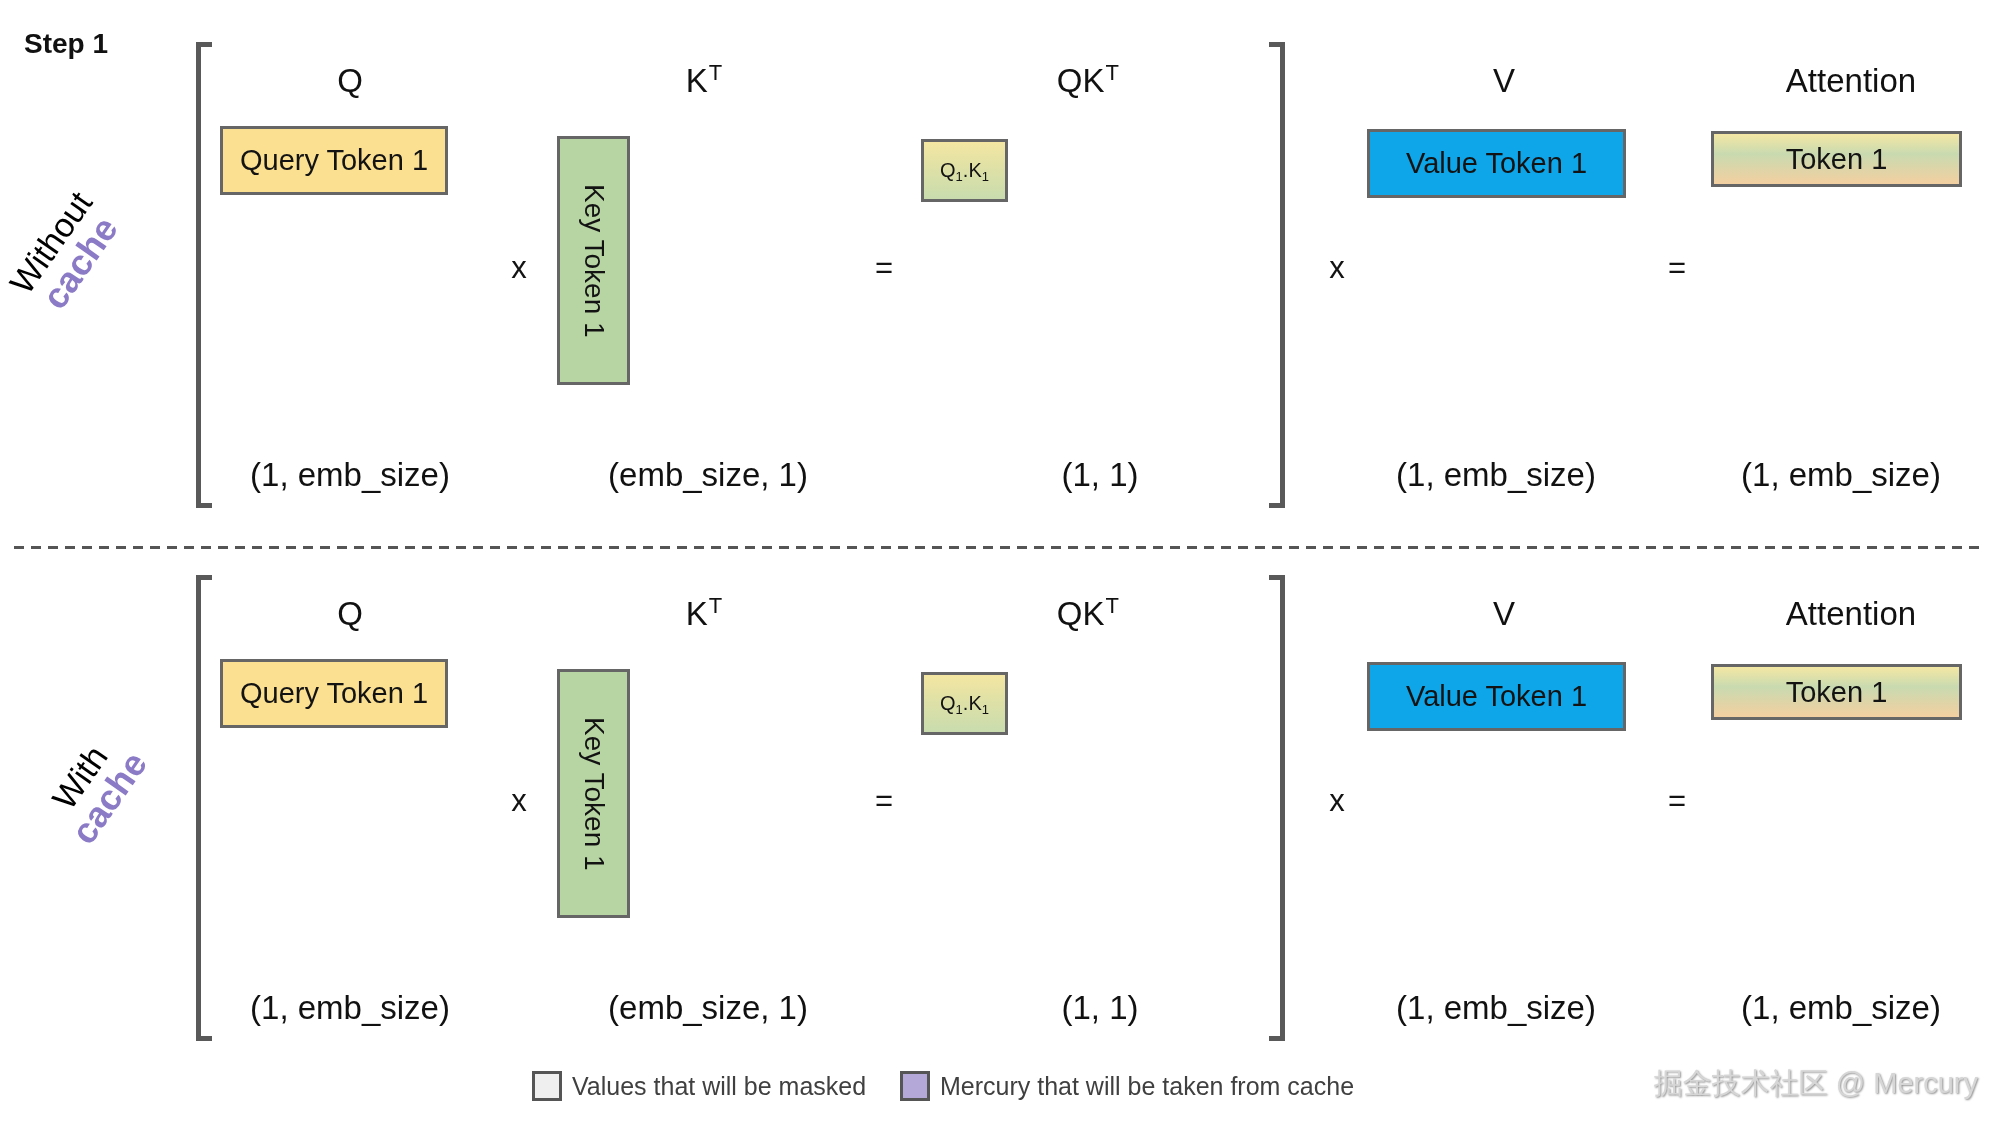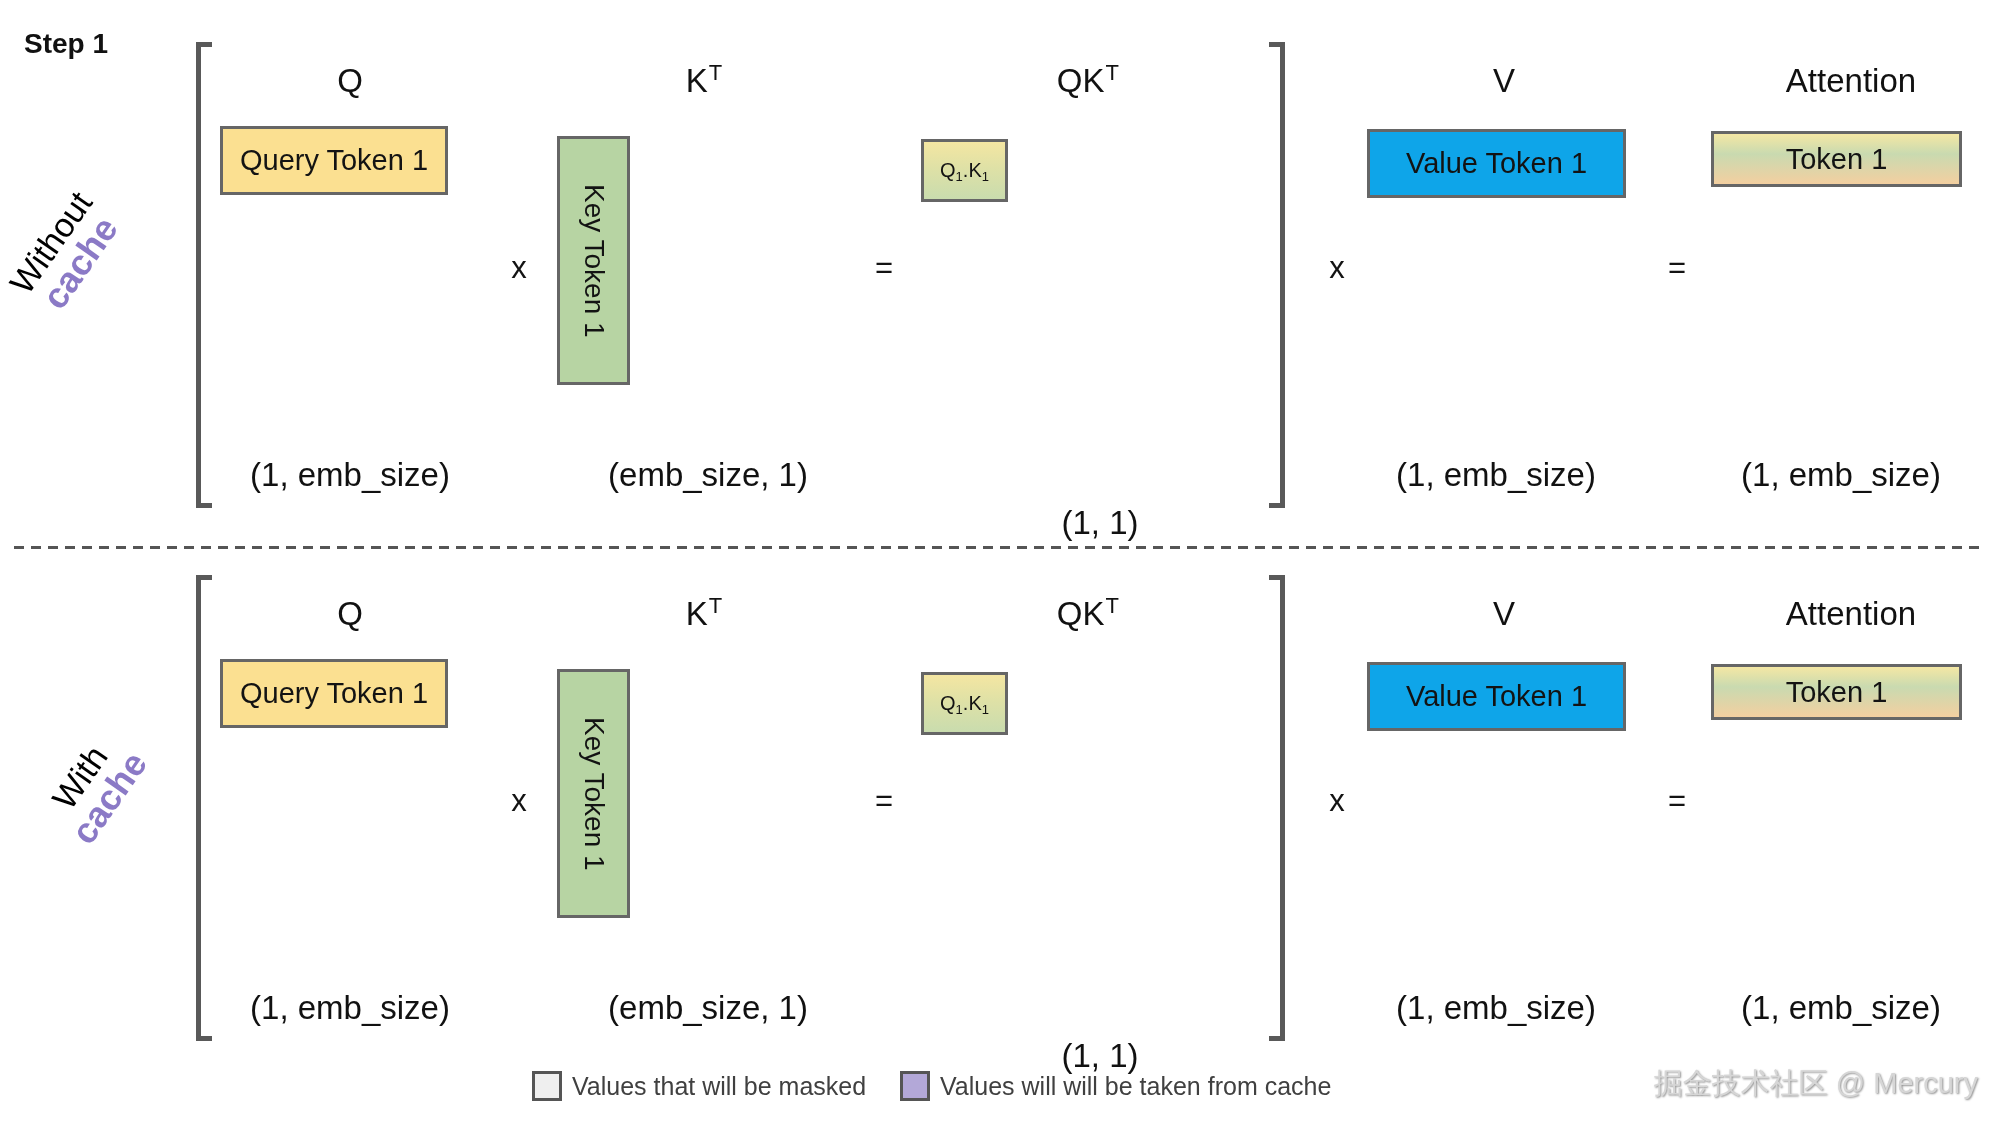--- a/index.html
+++ b/index.html
@@ -44,21 +44,21 @@
   
   .op{width:60px;height:44px;display:flex;align-items:center;justify-content:center;font-size:31px;color:#131313;}
   .op-x1{left:489px;top:246px;}
   .op-eq1{left:854px;top:246px;}
   .op-x2{left:1307px;top:246px;}
   .op-eq2{left:1647px;top:246px;}
   
   .dim{top:453px;height:44px;font-size:33px;display:flex;align-items:center;justify-content:center;white-space:nowrap;}
   .dim-q{left:230px;width:240px;}
   .dim-k{left:588px;width:240px;}
-  .dim-qk{left:1020px;width:160px;margin-top:48px;}
+  .dim-qk{left:1020px;width:160px;}
   .dim-v{left:1376px;width:240px;}
   .dim-att{left:1721px;width:240px;}
   
   .divider{left:14px;top:546px;width:1972px;height:3px;
     background:repeating-linear-gradient(to right,#555 0 10px,transparent 10px 17px);}
   
   .swatch{top:1071px;width:30px;height:30px;border:3px solid #555;}
   .swatch-masked{left:532px;background:#efefef;}
   .swatch-cache{left:900px;background:#b3a8d8;}
   .legend-label{top:1068px;height:36px;display:flex;align-items:center;font-size:25px;color:#404040;white-space:nowrap;}
@@ -163,15 +163,15 @@
   <div class="abs dim dim-q">(1, emb_size)</div>
   <div class="abs dim dim-k">(emb_size, 1)</div>
   <div class="abs dim dim-qk">(1, 1)</div>
   <div class="abs dim dim-v">(1, emb_size)</div>
   <div class="abs dim dim-att">(1, emb_size)</div>
 </div>
 
 <div class="abs swatch swatch-masked"></div>
 <div class="abs legend-label l1">Values that will be masked</div>
 <div class="abs swatch swatch-cache"></div>
-<div class="abs legend-label l2">Values will will be taken from cache</div>
+<div class="abs legend-label l2">Mercury that will be taken from cache</div>
 
 <div class="abs watermark">掘金技术社区 @ Mercury</div>
 
 </body></html>

